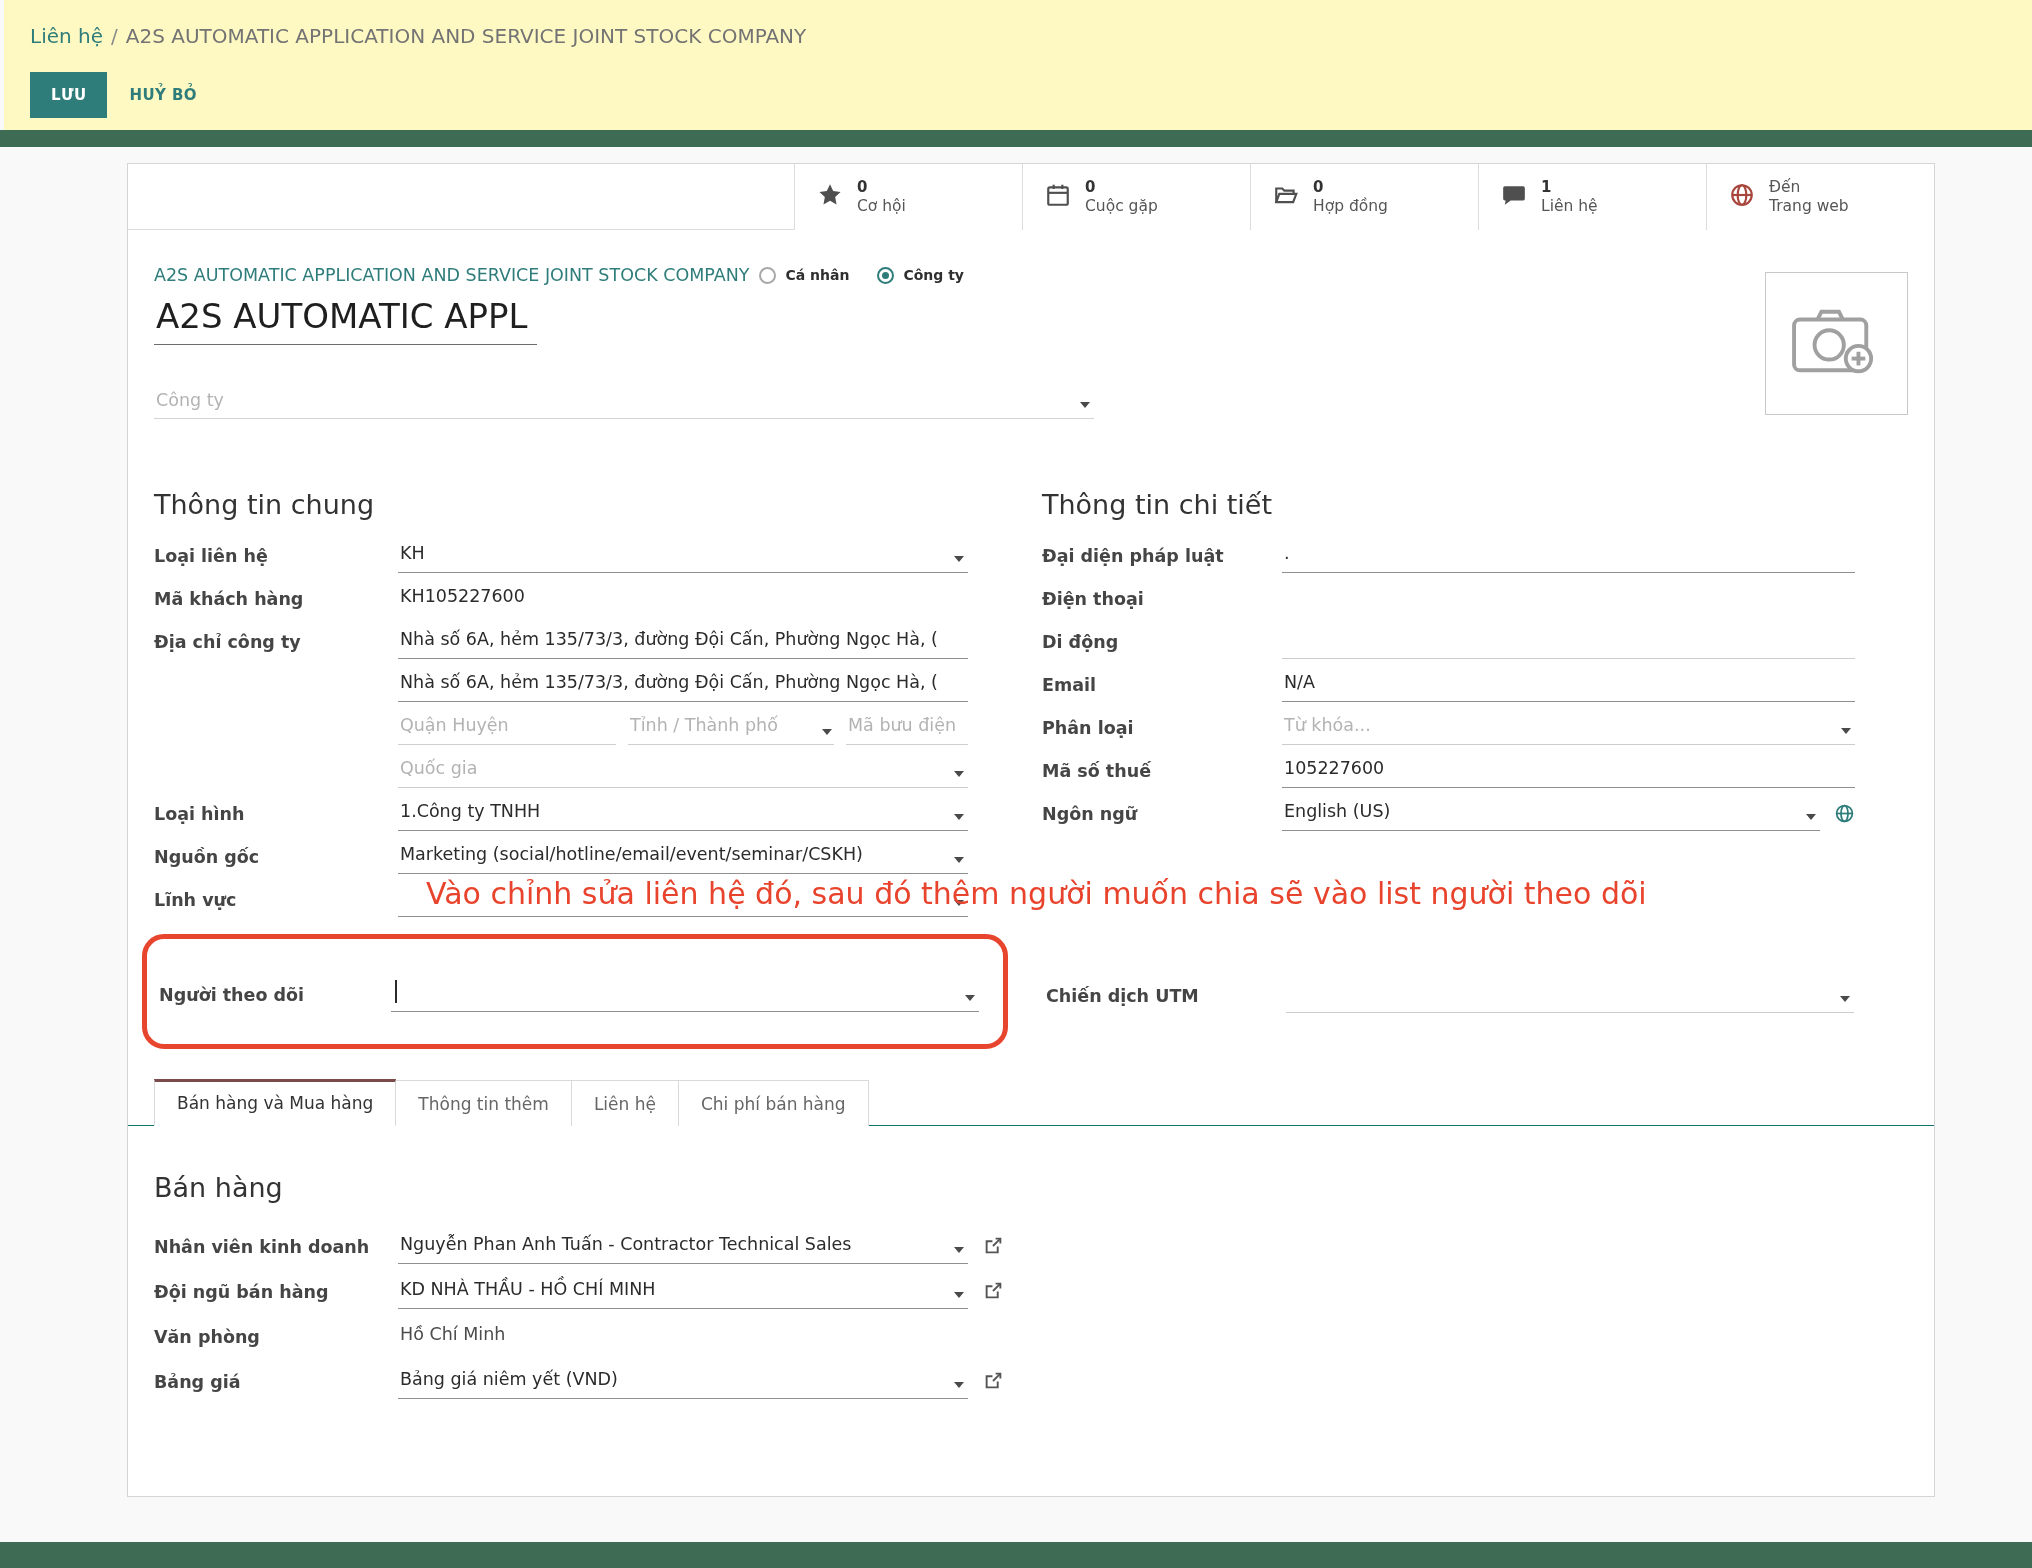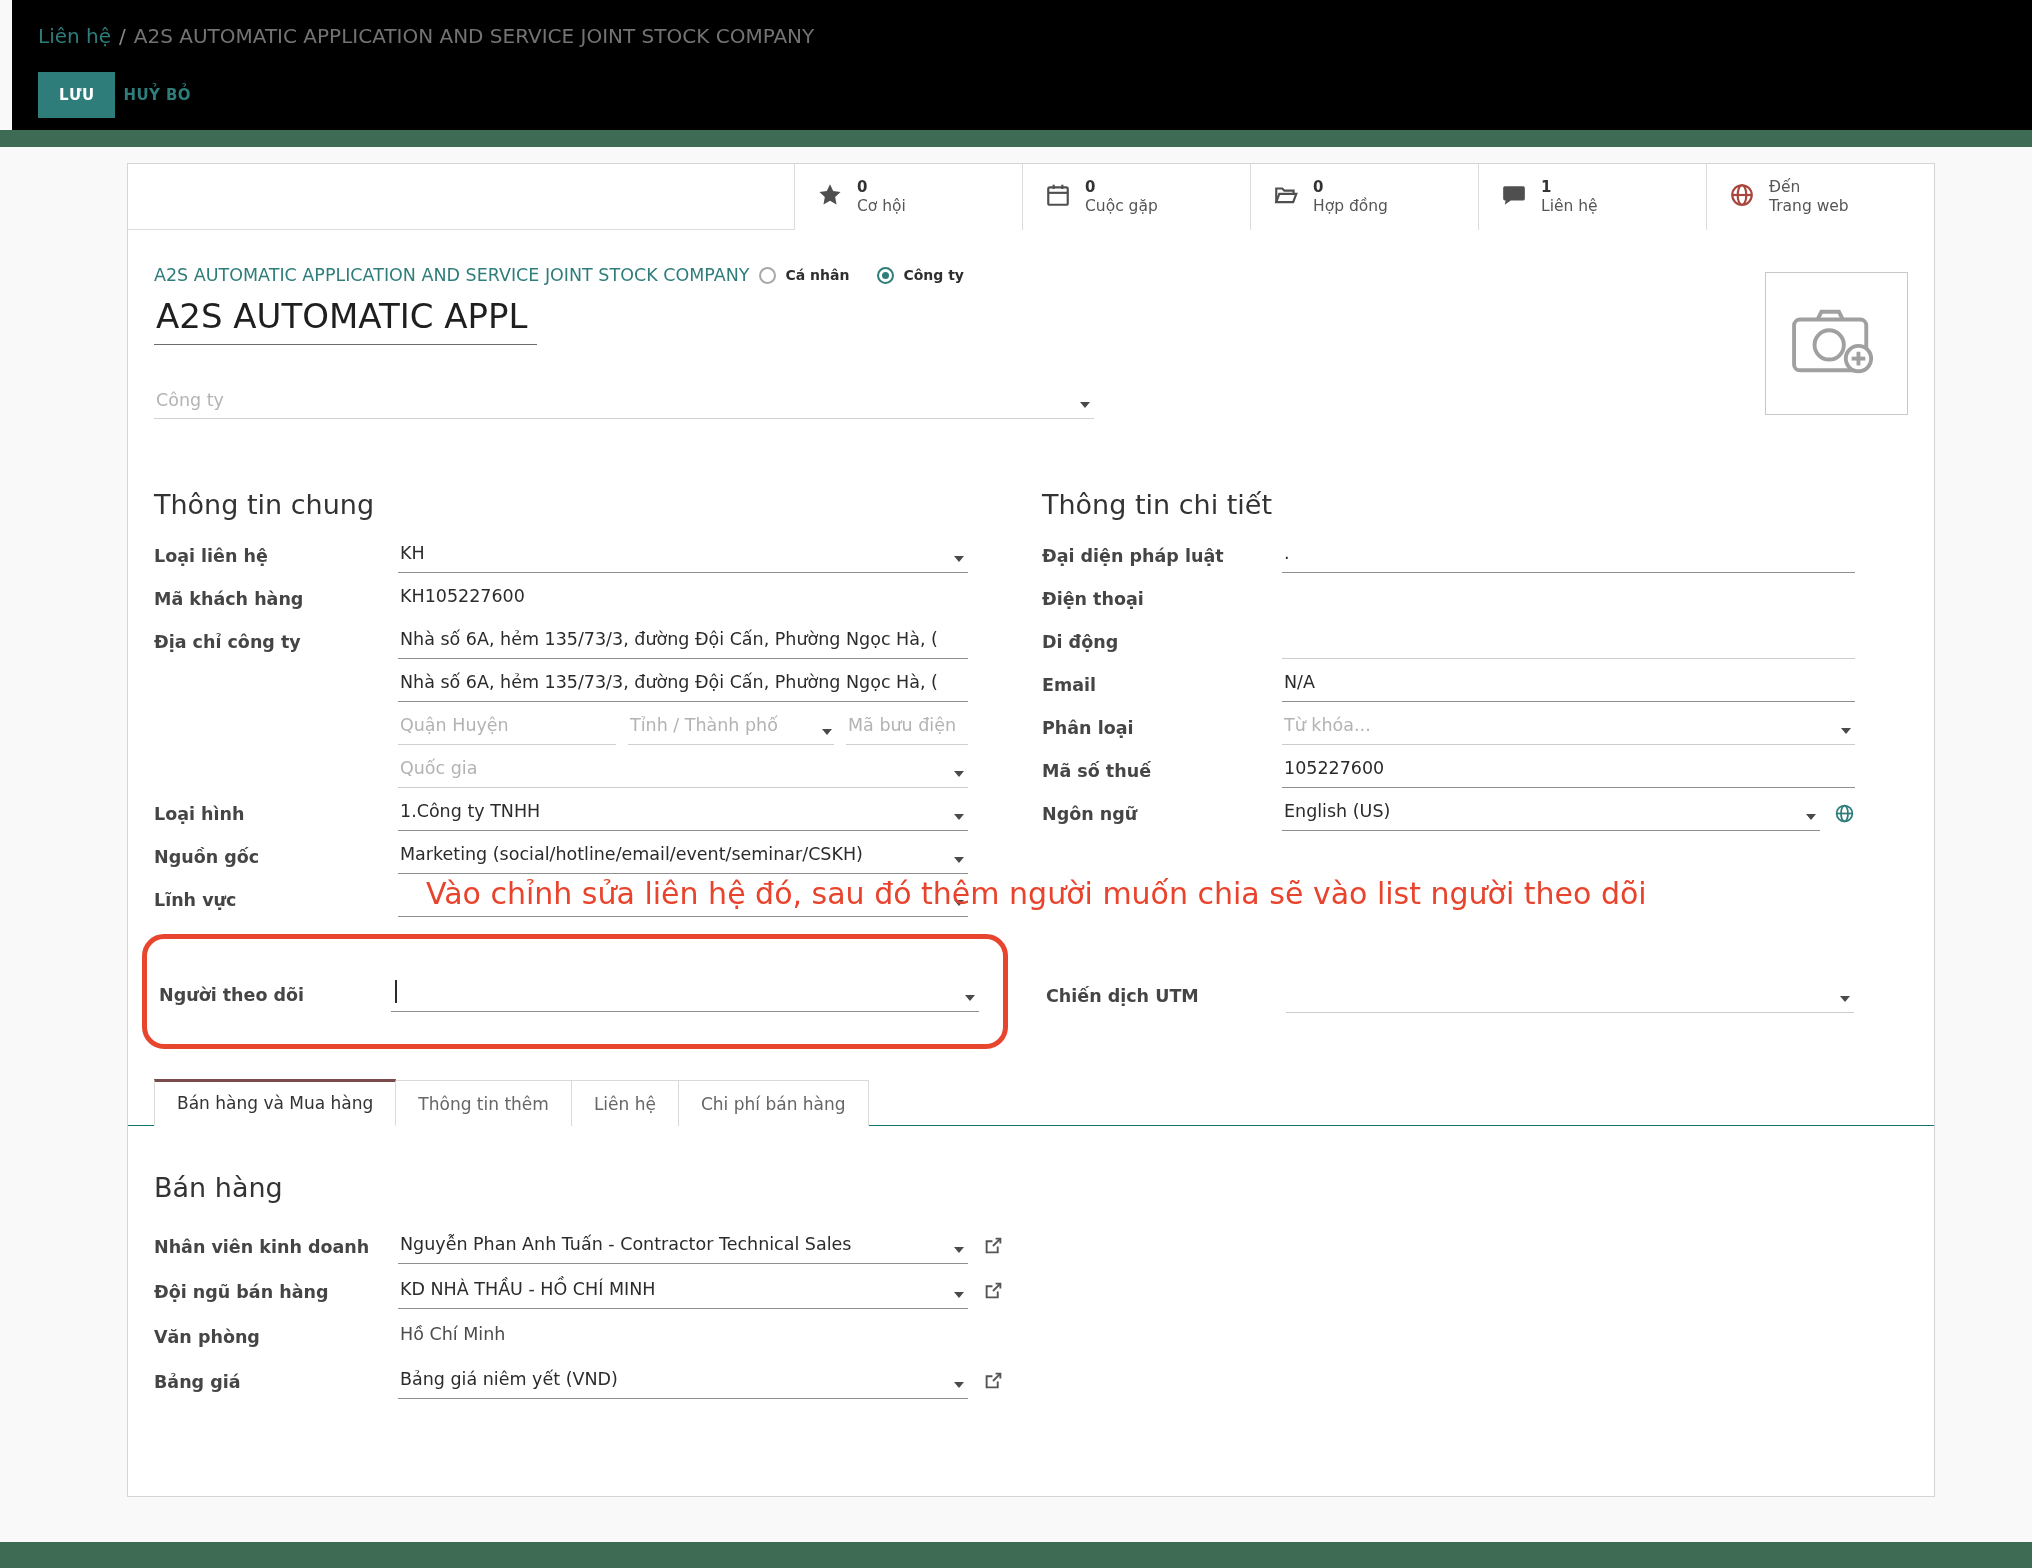--- a/index.html
+++ b/index.html
@@ -1,25 +1,25 @@
 <!DOCTYPE html>
 <html><head>
 <meta charset="utf-8">
 <style>
   * { margin:0; padding:0; box-sizing:border-box; }
   html,body { width:2032px; height:1568px; overflow:hidden; }
   body { font-family:"DejaVu Sans","Liberation Sans",sans-serif; background:#f9f9f9; position:relative; color:#2b2b2b; }
 
   
-  .topbar { position:absolute; top:0; left:12px; right:0; height:130px; background:#000000; z-index:3; }
+  .topbar { position:absolute; top:0; left:4px; right:0; height:130px; background:#fef9c3; z-index:3; }
   .breadcrumb { position:absolute; top:24px; left:26px; font-size:20px; white-space:nowrap; }
   .bc-root { color:#2e7d7b; cursor:pointer; }
   .bc-sep { color:#8a8a8a; margin:0 8px; }
   .bc-cur { color:#737373; }
-  .actions { position:absolute; top:72px; left:26px; display:flex; gap:8px; }
+  .actions { position:absolute; top:72px; left:26px; display:flex; gap:22px; }
   .btn-save { background:#2e7d7b; color:#fff; border:none; font-family:inherit; font-size:15px; font-weight:bold; padding:14px 21px; letter-spacing:.4px; cursor:pointer; }
   .btn-discard { background:none; border:none; font-family:inherit; color:#2e7d7b; font-size:15px; font-weight:bold; letter-spacing:.4px; cursor:pointer; }
 
   
   .band { position:absolute; left:0; right:0; background:#3d6b53; z-index:2; }
   .band-top { top:130px; height:17px; }
   .band-bottom { bottom:0; height:26px; }
 
   
   .sheet { position:absolute; top:163px; left:127px; width:1808px; height:1334px; background:#fff; border:1px solid #d5d5d5; z-index:2; }

